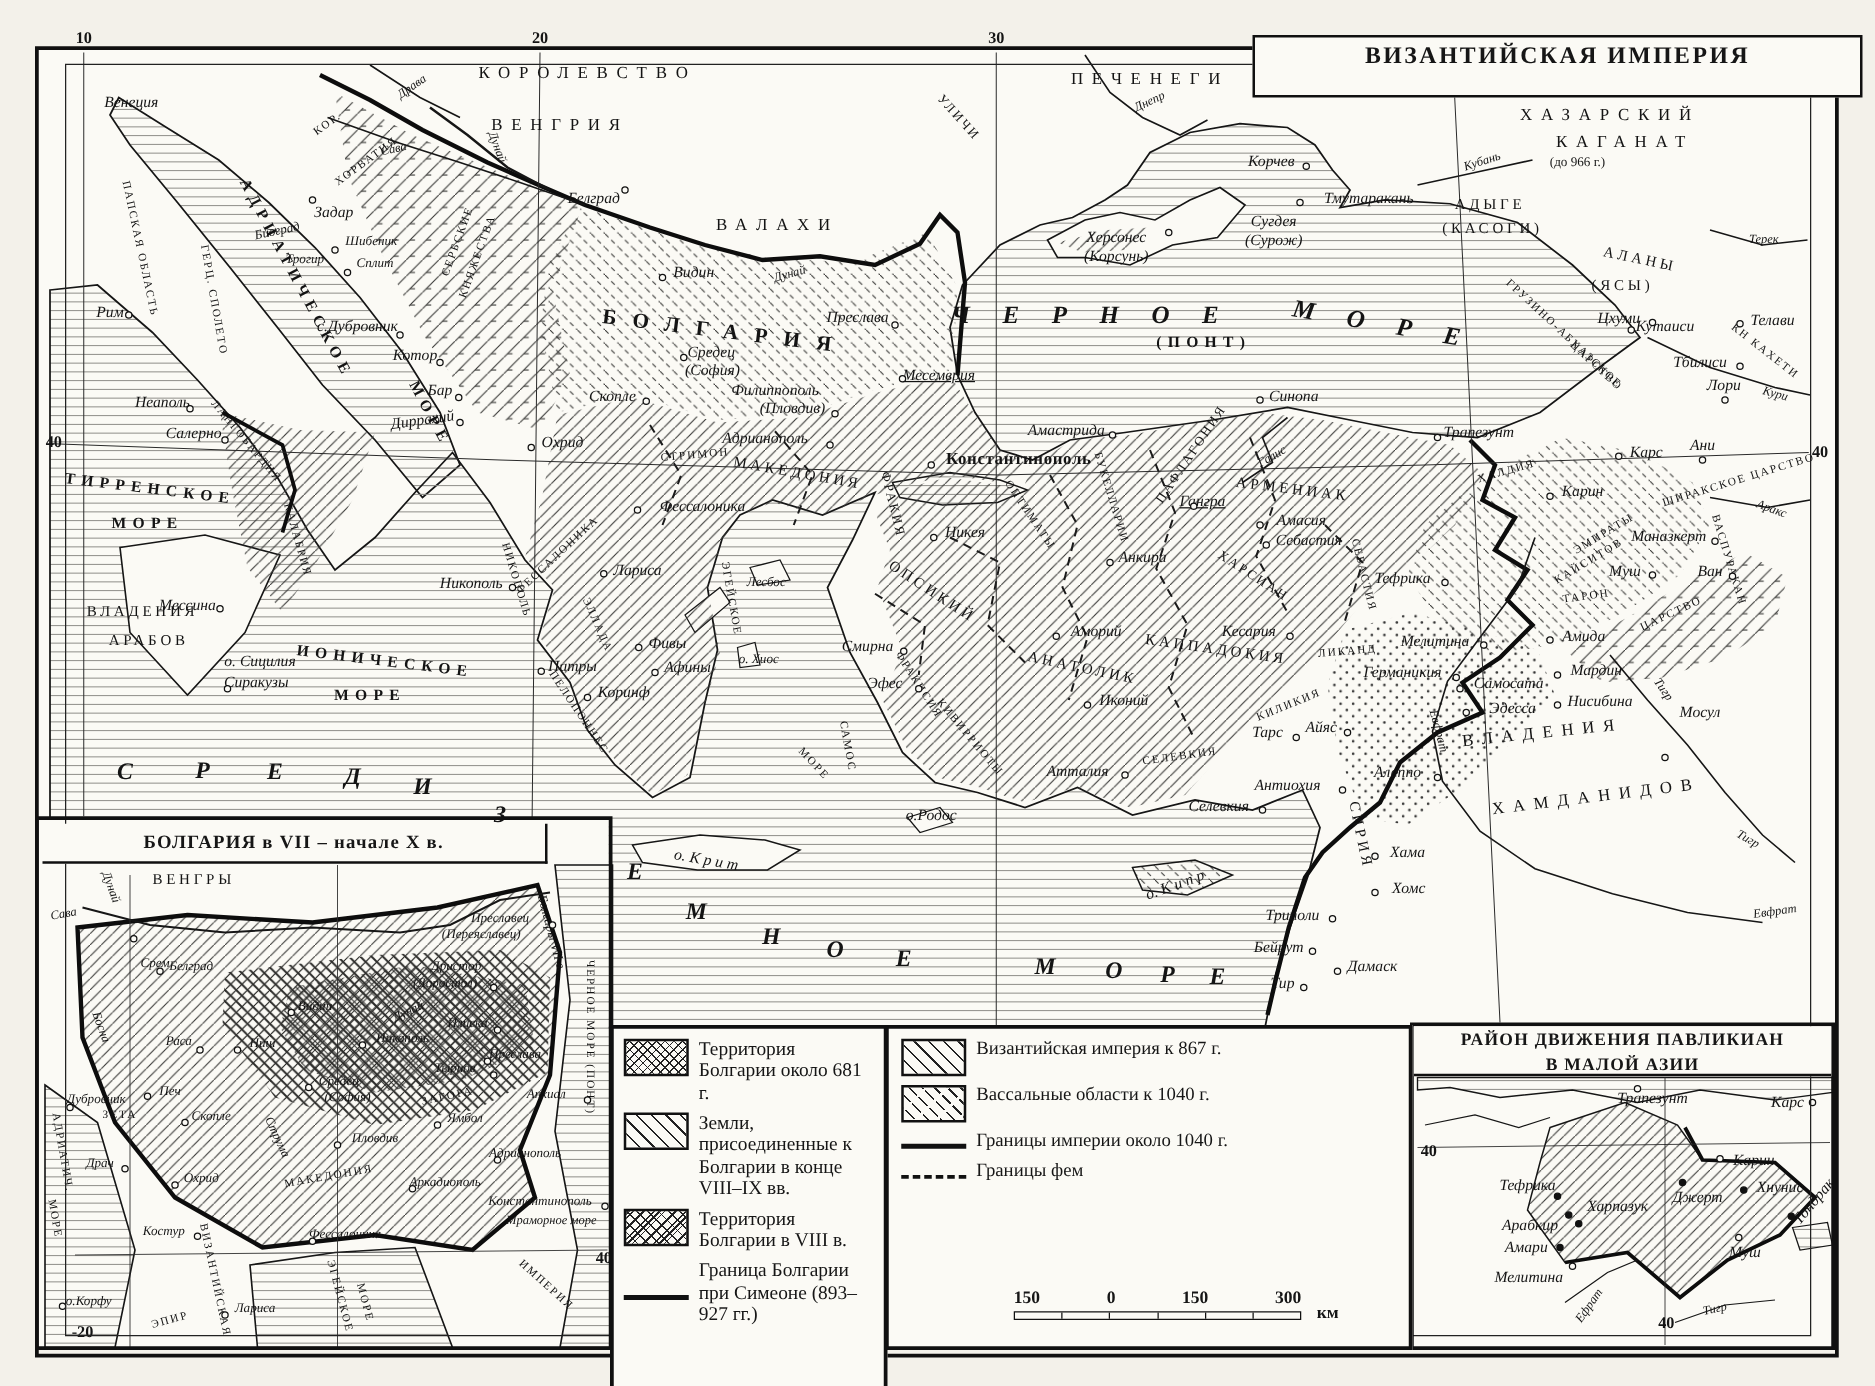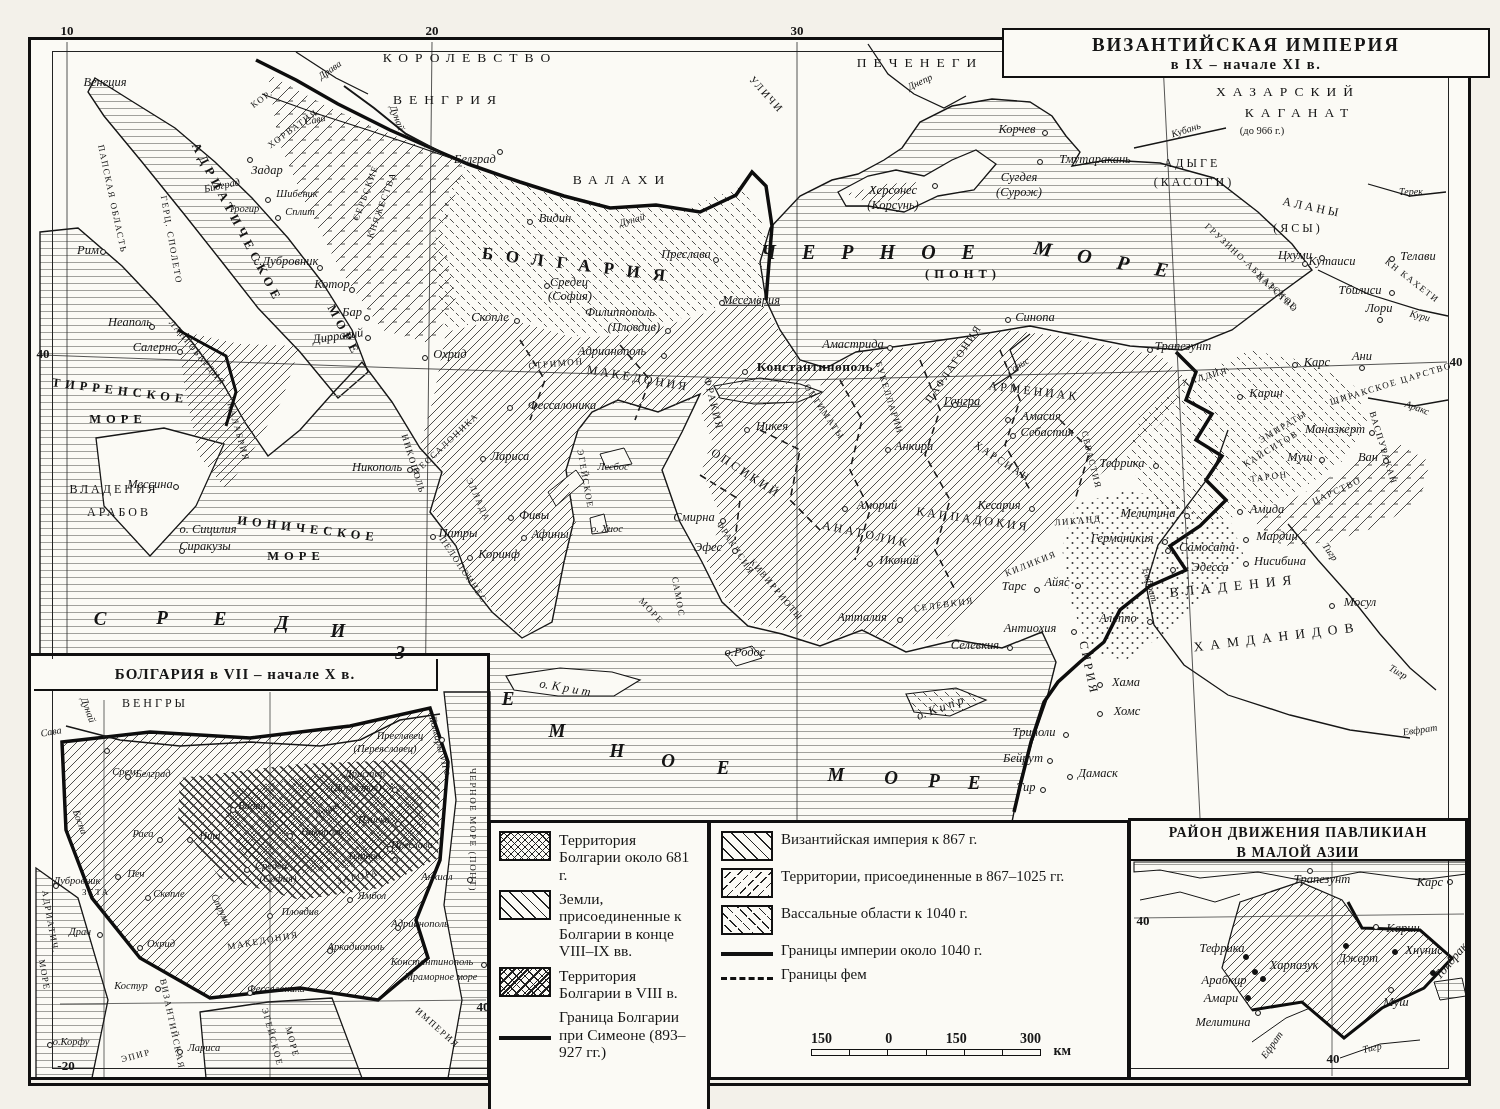--- a/index.html
+++ b/index.html
@@ -371,21 +371,21 @@
       <span class="lbl city" style="left: 1118px; top: 618px;">Алеппо</span>
       <span class="lbl city" style="left: 1126px; top: 682px;">Хама</span>
       <span class="lbl city" style="left: 1127px; top: 711px;">Хомс</span>
       <span class="lbl city" style="left: 1034px; top: 732px;">Триполи</span>
       <span class="lbl city" style="left: 1023px; top: 758px;">Бейрут</span>
       <span class="lbl city" style="left: 1026px; top: 787px;">Тир</span>
       <span class="lbl city" style="left: 1098px; top: 773px;">Дамаск</span>
       <span class="lbl city" style="left: 1267px; top: 509px;">Амида</span>
       <span class="lbl city" style="left: 1277px; top: 536px;">Мардин</span>
       <span class="lbl city" style="left: 1280px; top: 561px;">Нисибина</span>
-      <span class="lbl city" style="left: 1360px; top: 602px; font-family: Liberation Serif, serif;">Мосул</span>
+      <span class="lbl city" style="left: 1360px; top: 570px; font-family: Liberation Serif, serif;">Мосул</span>
       <span class="lbl city" style="left: 893px; top: 190px;">Херсонес</span>
       <span class="lbl city" style="left: 893px; top: 205px;">(Корсунь)</span>
       <span class="lbl city" style="left: 1019px; top: 177px;">Сугдея</span>
       <span class="lbl city" style="left: 1019px; top: 192px;">(Сурож)</span>
       <span class="lbl city" style="left: 1017px; top: 129px;">Корчев</span>
       <span class="lbl city" style="left: 1095px; top: 159px;">Тмутаракань</span>
       <span class="lbl city" style="left: 1295px; top: 255px;">Цхуми</span>
       <span class="lbl city" style="left: 1332px; top: 261px;">Кутаиси</span>
       <span class="lbl city" style="left: 1418px; top: 256px;">Телави</span>
       <span class="lbl city" style="left: 1360px; top: 290px;">Тбилиси</span>
@@ -607,21 +607,20 @@
       <i class="dot" style="left: 1391px; top: 990px;"></i>
       <i class="dot" style="left: 1258px; top: 1013px;"></i>
     </div>
 
   <div class="chrome">
     <div class="frame-outer"></div>
     <div class="frame-inner"></div>
 
     <div class="titlebox">
       <div class="t1">ВИЗАНТИЙСКАЯ  ИМПЕРИЯ</div>
-      <div class="t2">в IX – начале XI в.</div>
     </div>
 
     <div class="inset-frame bulg-frame"></div>
     <div class="bulg-title">БОЛГАРИЯ в VII – начале X в.</div>
 
     <div class="inset-frame pauli-frame"></div>
     <div class="pauli-title">
       <div>РАЙОН ДВИЖЕНИЯ ПАВЛИКИАН</div>
       <div>В МАЛОЙ АЗИИ</div>
     </div>
@@ -642,24 +641,20 @@
       <div class="leg-item leg-line-item">
         <div class="sw sw-line"></div>
         <div class="txt">Граница Болгарии при Симеоне (893–927 гг.)</div>
       </div>
     </div>
 
     <div class="leg-box leg2">
       <div class="leg-item">
         <div class="sw sw-diag"></div>
         <div class="txt">Византийская империя к 867 г.</div>
-      </div>
-      <div class="leg-item">
-        <div class="sw sw-diagdash"></div>
-        <div class="txt">Территории, присоединенные в 867–1025 гг.</div>
       </div>
       <div class="leg-item">
         <div class="sw sw-vassal"></div>
         <div class="txt">Вассальные области к 1040 г.</div>
       </div>
       <div class="leg-item leg-line-item">
         <div class="sw sw-line"></div>
         <div class="txt">Границы империи около 1040 г.</div>
       </div>
       <div class="leg-item leg-line-item">

